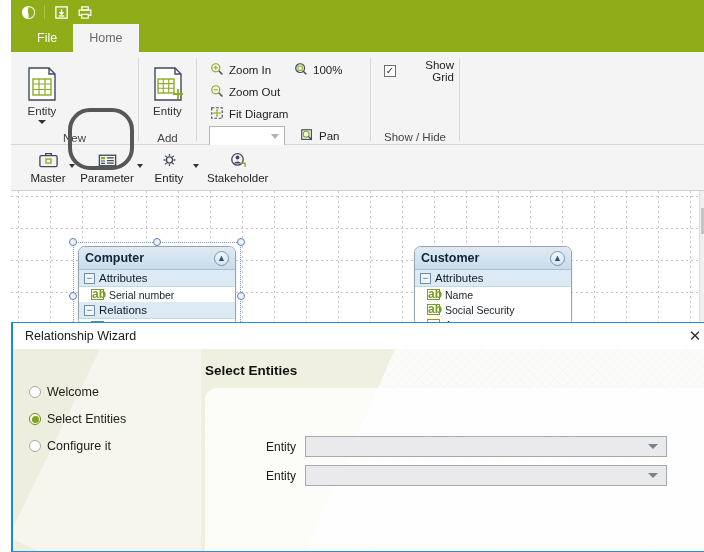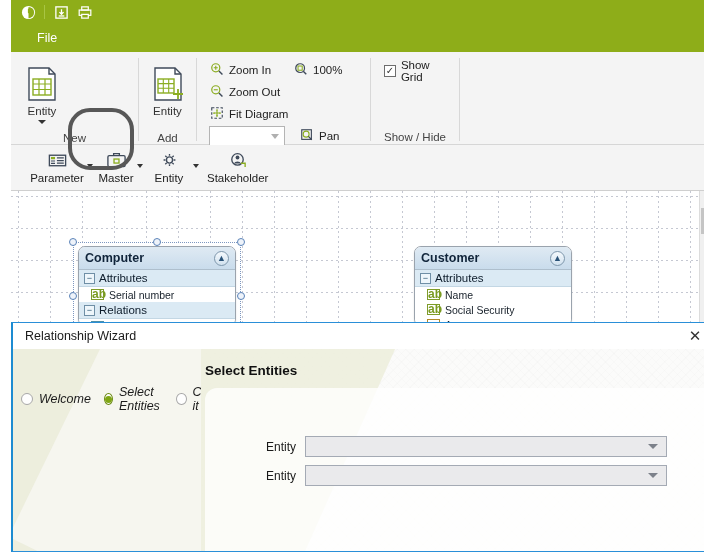--- a/index.html
+++ b/index.html
@@ -68,21 +68,21 @@
   }
   .annot-circle {
     position: absolute; left: 57px; top: 56px;
     width: 66px; height: 62px; border: 4px solid #575757;
     border-radius: 22px; pointer-events: none; z-index: 6;
   }
 
   .smallbtn {
     display: flex; align-items: center; gap: 5px;
     height: 22px; padding: 0 5px; cursor: pointer;
-    font-size: 11.5px; color: #222;
+    font-size: 11.5px; color: #222; text-align: right;
   }
   .zoomcombo {
     width: 76px; height: 20px; background: #ffffff;
     border: 1px solid #b4b4b4; display: flex; align-items: center;
     justify-content: flex-end; padding-right: 5px; margin-left: 4px; cursor: pointer;
   }
   .zoomcombo .caret-d {
     width: 0; height: 0;
     border-left: 4px solid transparent; border-right: 4px solid transparent;
     border-top: 5px solid #b0b0b0;
@@ -226,22 +226,22 @@
     content: ""; position: absolute; inset: 0;
     background: #edeedd;
   }
   .dlg-left::after {
     content: ""; position: absolute; top: -40px; right: -120px;
     width: 260px; height: 300px; background: #f7f7f2;
     transform: rotate(26deg); opacity: .85;
   }
   .steps {
     position: relative; z-index: 2;
-    padding: 36px 0 0 8px;
-    display: flex; flex-direction: row; gap: 13px; font-style: italic;
+    padding: 36px 0 0 16px;
+    display: flex; flex-direction: column; gap: 13px;
   }
   .step { display: flex; align-items: center; gap: 6px; cursor: pointer; }
   .radio {
     width: 12px; height: 12px; border-radius: 50%;
     border: 1px solid #a8a8a8; background: #fefefe;
     display: flex; align-items: center; justify-content: center;
   }
   .radio.on { border-color: #6c8a14; }
   .radio.on::after {
     content: ""; width: 7px; height: 7px; border-radius: 50%; background: #7fa614;
@@ -308,20 +308,21 @@
       <svg width="16" height="15" viewBox="0 0 16 16">
         <rect x="4.5" y="2" width="7" height="3.4" fill="none" stroke="#ffffff" stroke-width="1.3"></rect>
         <rect x="1.8" y="5.4" width="12.4" height="5.6" fill="none" stroke="#ffffff" stroke-width="1.3"></rect>
         <rect x="4.5" y="10" width="7" height="4" fill="#8ead19" stroke="#ffffff" stroke-width="1.3"></rect>
       </svg>
     </div>
   </div>
 
   <div class="tabstrip">
     <div class="tab">File</div>
+    <div class="tab active">Home</div>
   </div>
 
   <div class="ribbon">
 
     <div class="rgroup" style="width:127px;">
       <div class="rgroup-body">
         <div class="bigbtn">
           <div class="bi">
             <svg width="34" height="36" viewBox="0 0 34 36">
               <path d="M4 2 L24 2 L30 8 L30 34 L4 34 Z" fill="#ffffff" stroke="#3f4a5a" stroke-width="1.4"></path>
@@ -439,41 +440,41 @@
       </div>
       <div class="rgroup-label">Show / Hide</div>
     </div>
 
     <div class="rgroup-div"></div>
 
     <div class="annot-circle"></div>
   </div>
 
   <div class="toolbar2">
+    <div class="t2btn">
+      <div class="ti">
+        <svg width="21" height="20" viewBox="0 0 22 20">
+          <rect x="2" y="5.5" width="18" height="11.5" rx="1.4" fill="none" stroke="#3f4a5a" stroke-width="1.4"></rect>
+          <path d="M8 5.5 V3.4 H14 V5.5" fill="none" stroke="#3f4a5a" stroke-width="1.4"></path>
+          <rect x="8.4" y="9" width="5.2" height="4.2" fill="none" stroke="#8bad21" stroke-width="1.4"></rect>
+        </svg>
+      </div>
+      <div class="tl">Master</div>
+      <div class="t2caret"></div>
+    </div>
     <div class="t2btn" style="min-width:68px;">
       <div class="ti">
         <svg width="21" height="20" viewBox="0 0 22 20">
           <rect x="2.5" y="5" width="17" height="11" fill="none" stroke="#3f4a5a" stroke-width="1.4"></rect>
           <rect x="4.2" y="6.8" width="4.2" height="2.4" fill="#8bad21"></rect>
           <path d="M10.4 7.8 H17.6 M10.4 10.6 H17.6 M10.4 13.3 H17.6" stroke="#3f4a5a" stroke-width="1.2"></path>
           <path d="M4.2 11 H8.4 M4.2 13.6 H8.4" stroke="#3f4a5a" stroke-width="1.2"></path>
         </svg>
       </div>
       <div class="tl">Parameter</div>
-      <div class="t2caret"></div>
-    </div>
-    <div class="t2btn">
-      <div class="ti">
-        <svg width="21" height="20" viewBox="0 0 22 20">
-          <rect x="2" y="5.5" width="18" height="11.5" rx="1.4" fill="none" stroke="#3f4a5a" stroke-width="1.4"></rect>
-          <path d="M8 5.5 V3.4 H14 V5.5" fill="none" stroke="#3f4a5a" stroke-width="1.4"></path>
-          <rect x="8.4" y="9" width="5.2" height="4.2" fill="none" stroke="#8bad21" stroke-width="1.4"></rect>
-        </svg>
-      </div>
-      <div class="tl">Master</div>
       <div class="t2caret"></div>
     </div>
     <div class="t2btn" style="min-width:56px;">
       <div class="ti">
         <svg width="21" height="20" viewBox="0 0 22 20">
           <g fill="none" stroke="#3f4a5a" stroke-width="1.4">
             <circle cx="11" cy="10" r="3.2"></circle>
             <path d="M11 3.6 V5.6 M11 14.4 V16.4 M4.8 10 H6.8 M15.2 10 H17.2
                      M6.6 5.6 L8 7 M14 13 L15.4 14.4 M15.4 5.6 L14 7 M8 13 L6.6 14.4"></path>
           </g>

